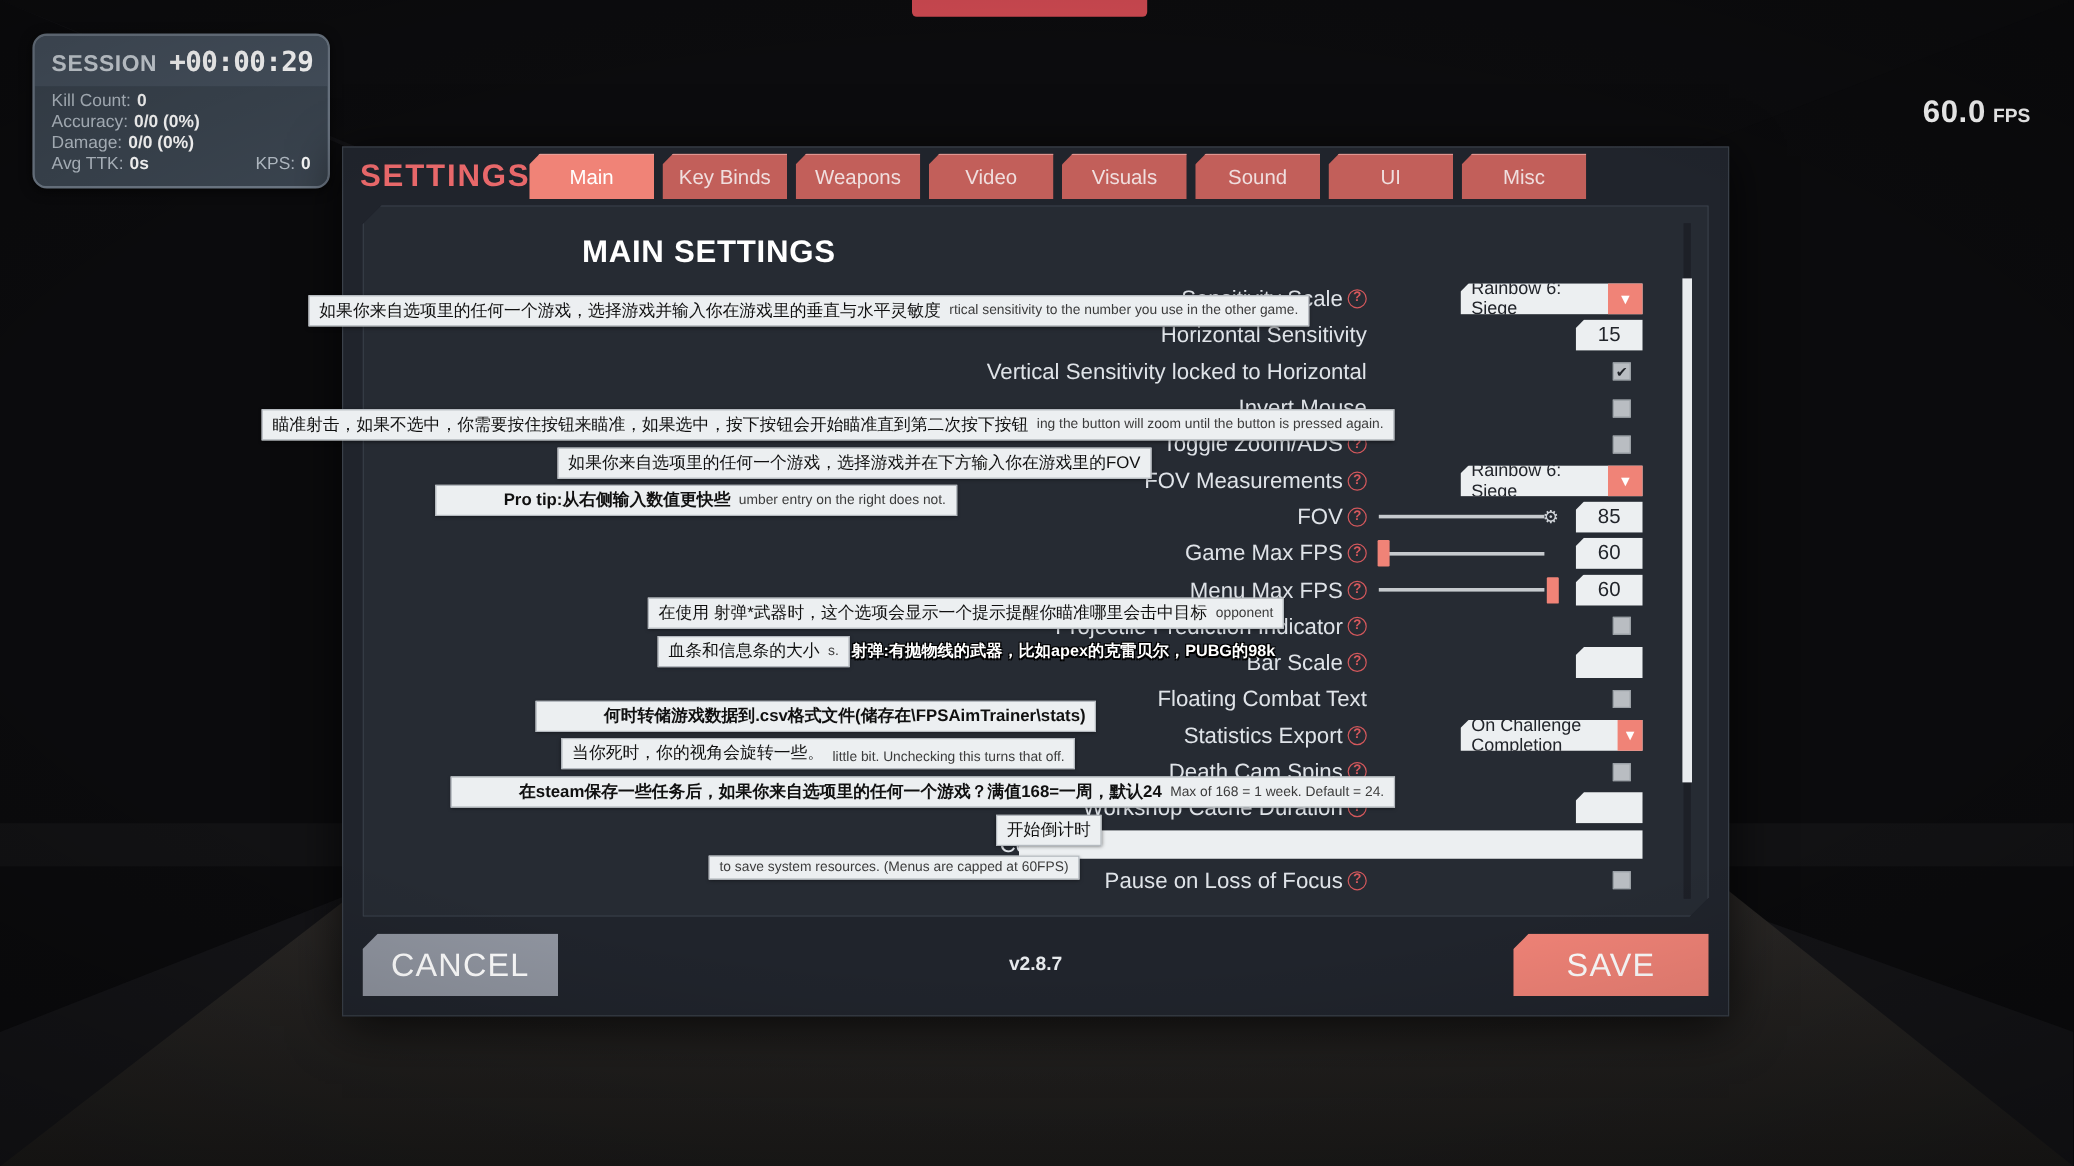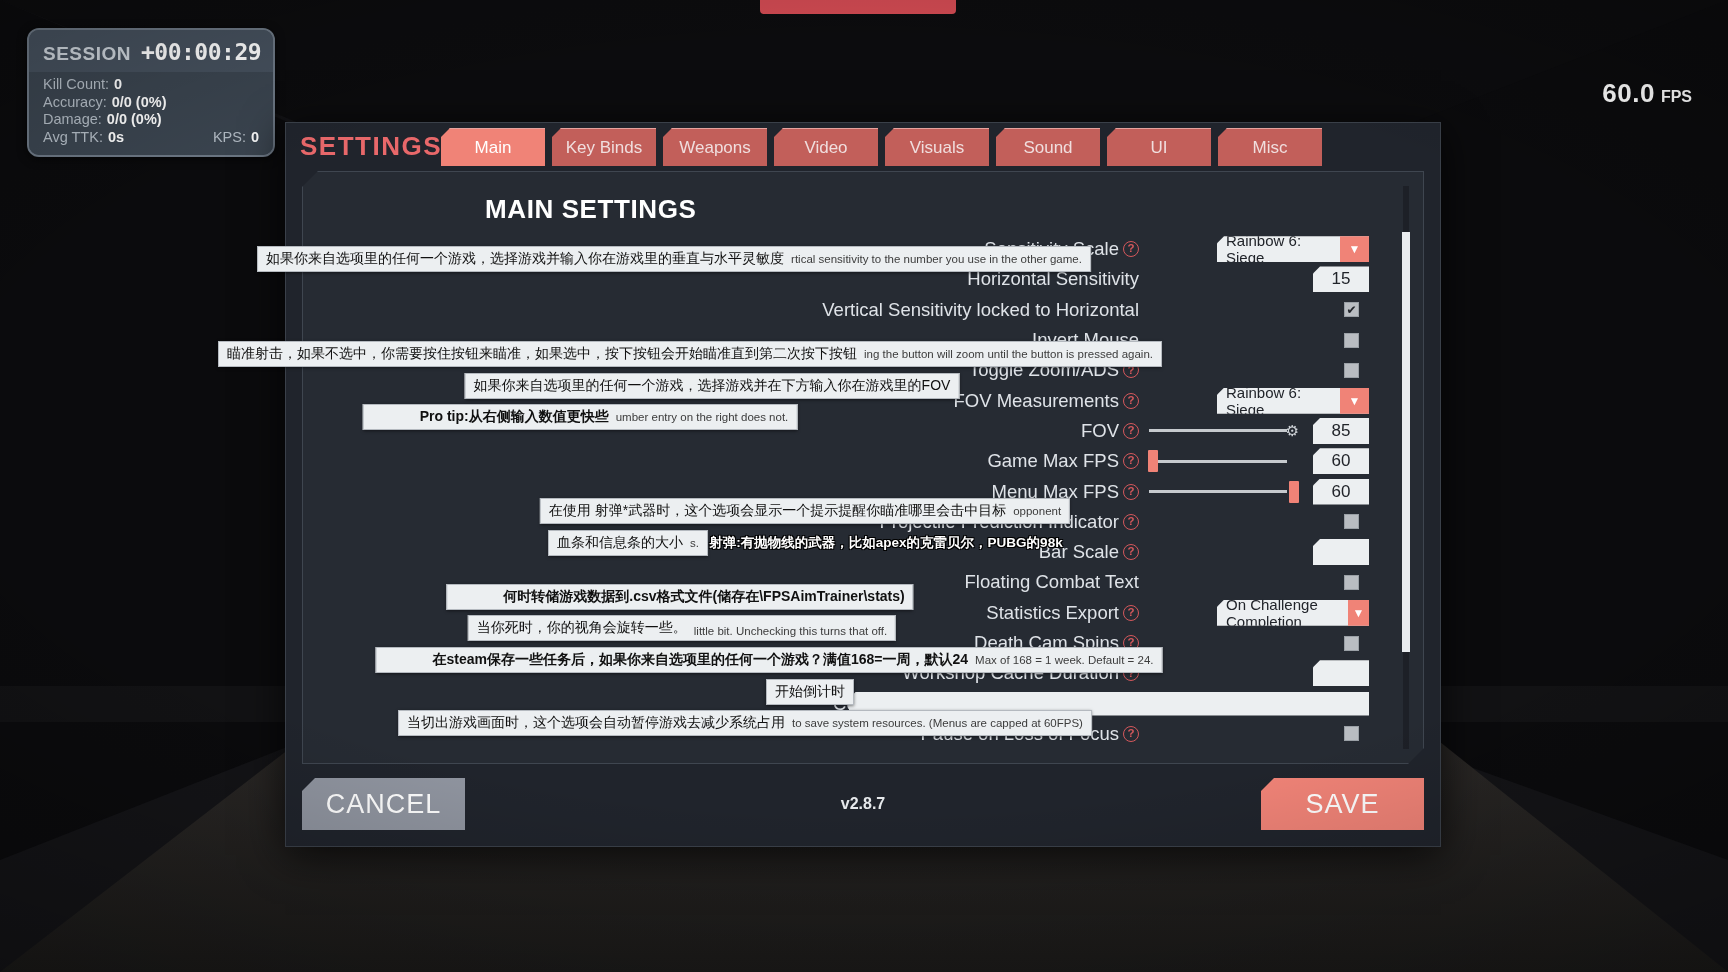--- a/index.html
+++ b/index.html
@@ -513,23 +513,22 @@
         <span class="zh b">何时转储游戏数据到.csv格式文件(储存在\FPSAimTrainer\stats)</span>
       </div>
       <div class="tip" style="left: 682px; top: 628px; transform: translate(-50%, -50%); align-items: flex-end;">
         <span class="zh">当你死时，你的视角会旋转一些。</span>
         <span class="en">little bit.  Unchecking this turns that off.</span>
       </div>
       <div class="tip" style="left: 769px; top: 660px; transform: translate(-50%, -50%);">
         <span class="zh b">在steam保存一些任务后，如果你来自选项里的任何一个游戏？满值168=一周，默认24</span>
         <span class="en">Max of 168 = 1 week.  Default = 24.</span>
       </div>
-      <div class="tip" style="left: 810px; top: 692px; transform: translate(-50%, -50%);">
+      <div class="tip" style="left: 874px; top: 692px; transform: translate(-50%, -50%);">
         <span class="zh">开始倒计时</span>
       </div>
       <div class="tip" style="left: 745px; top: 723px; transform: translate(-50%, -50%);">
-        <span class="zh">当切出游戏画面时，这个选项会自动暂停游戏去减少系统占用</span>
         <span class="en">to save system resources.  (Menus are capped at 60FPS)</span>
       </div>
     </div>
 
   <div class="bg-darkvignette"></div>
 </div>
 
 </body></html>

